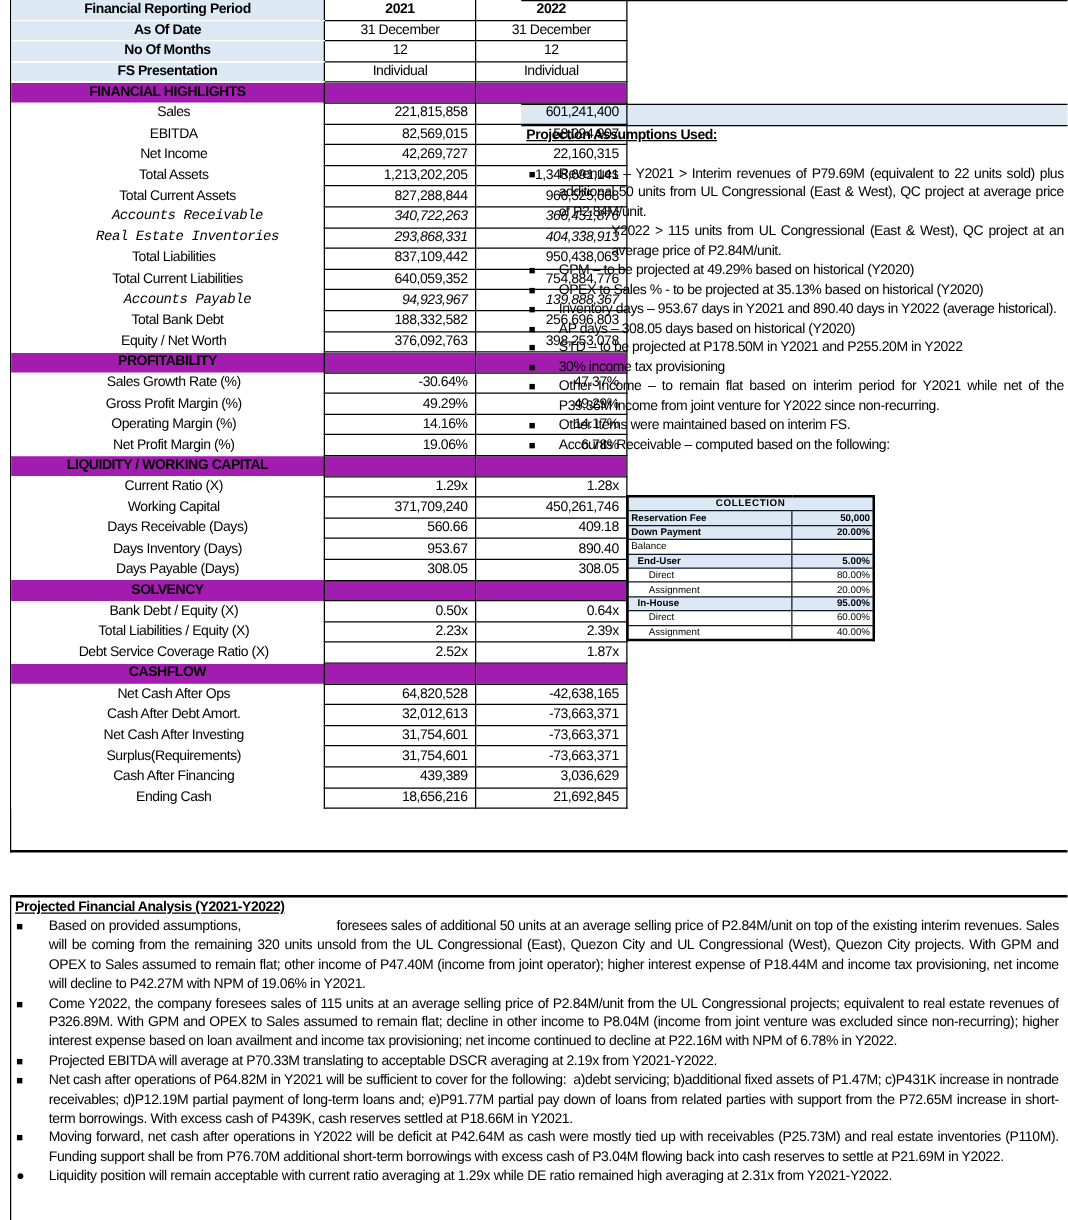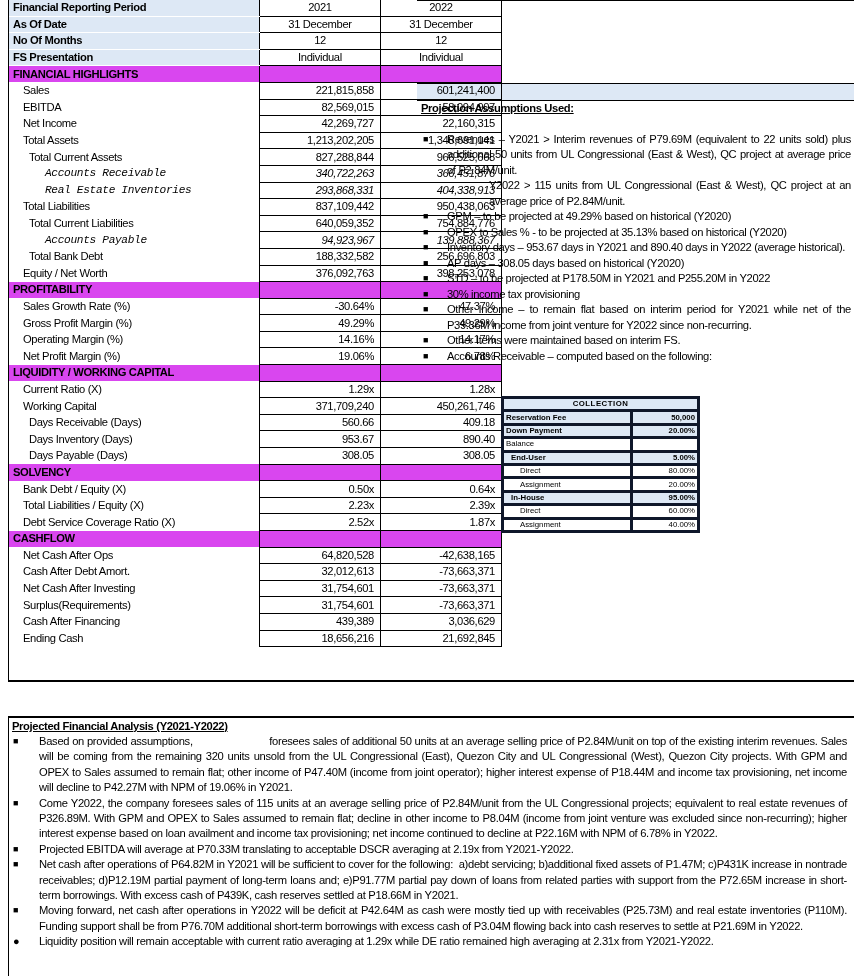--- a/index.html
+++ b/index.html
@@ -2,44 +2,44 @@
 <html><head>
 <meta charset="utf-8">
 <style>
   html, body { margin:0; padding:0; background:#ffffff; }
   body { width:854px; height:976px; position:relative; overflow:hidden;
          font-family:"Liberation Sans", sans-serif; color:#000; }
   
   #top { position:absolute; left:8px; top:0; width:846px; height:680px; border-bottom:2px solid #000; border-left:1px solid #000; }
   table.fin { position:absolute; left:0; top:0; border-collapse:collapse; table-layout:fixed; }
   table.fin td { height:15.6px; padding:0 4px; line-height:15px; font-size:11.2px; letter-spacing:-0.35px; white-space:nowrap; overflow:hidden; }
-  table.fin td.lbl { width:210px; background:#fff; }
+  table.fin td.lbl { width:210px; background:#fff;text-align:center; }
   table.fin td.val { width:110px; text-align:right; border-left:1px solid #000; border-right:1px solid #000; border-bottom:1px solid #000; padding-right:6px; }
-  table.fin tr.hdr td { background:#d946ef;margin-left:44px; }
+  table.fin tr.hdr td { background:#a21caf;margin-left:44px; }
   table.fin tr.hdr td.lbl { font-weight:bold; }
   table.fin tr.meta td.lbl { background:#dde8f5; font-weight:bold; border-bottom:1px solid #fff; }
   table.fin tr.meta td.val { text-align:center; padding-right:4px; }
-  table.fin tr.meta.yr td.val { font-weight:normal; }
+  table.fin tr.meta.yr td.val { font-weight:bold; }
   table.fin td.i1 { padding-left:14px; }
   table.fin td.i2 { padding-left:20px;margin-top:48px; }
   table.fin td.i3 { padding-left:36px; font-style:italic;font-family:Liberation Mono, monospace; }
   table.fin td.val.it { font-style:italic; }
   #hdr-band-right { position:absolute; left:408px; top:83px; width:438px; height:16px; background:#dde8f5; border-top:1px solid #000; border-bottom:1px solid #000; }
   #top-right-top { position:absolute; left:408px; top:0; width:438px; height:0; border-top:1px solid #000; }
   
   #assump { position:absolute; left:412px; top:101px; width:430px; font-size:11.2px; letter-spacing:-0.35px; line-height:15.5px; }
   #assump .title { font-weight:bold; text-decoration:underline; margin-bottom:15px; }
   .blist { margin:0; padding:0; list-style:none; }
   .blist li { position:relative; padding-left:26px; text-align:justify; }
   .blist li .bullet { position:absolute; left:2px; top:0; font-size:9px; }
   .blist li.sub { padding-left:68px; }
   .blist li.sub .bullet { left:44px; font-size:11px; }
   
   table.coll { position:absolute; left:492px; top:396px; border-collapse:collapse; border:2px solid #000; font-size:7.8px; width:199px; }
-  table.coll td { border:3px solid #0f172a; height:10.4px; padding:0 2px; line-height:10px; white-space:nowrap; }
+  table.coll td { border:1px solid #0f172a; height:10.4px; padding:0 2px; line-height:10px; white-space:nowrap; }
   table.coll td.v { text-align:right; width:60px; }
   table.coll tr.h td { background:#dde8f5; font-weight:bold; text-align:center; letter-spacing:0.5px; }
   table.coll tr.b td { background:#dde8f5; font-weight:bold; }
   table.coll td.ind1 { padding-left:7px; }
   table.coll td.ind2 { padding-left:16px; }
   
   #analysis { position:absolute; left:8px; top:716px; width:846px; height:277px; border-top:2px solid #000; border-left:1px solid #000; border-bottom:2px solid #000; }
   #analysis .title { position:absolute; left:3px; top:2px; font-weight:bold; text-decoration:underline; font-size:11.2px; letter-spacing:-0.35px; }
   #analysis ul { position:absolute; left:4px; top:16px; width:834px; font-size:11.2px; letter-spacing:-0.3px; line-height:15.4px; }
   #analysis ul li { padding-left:26px; }

